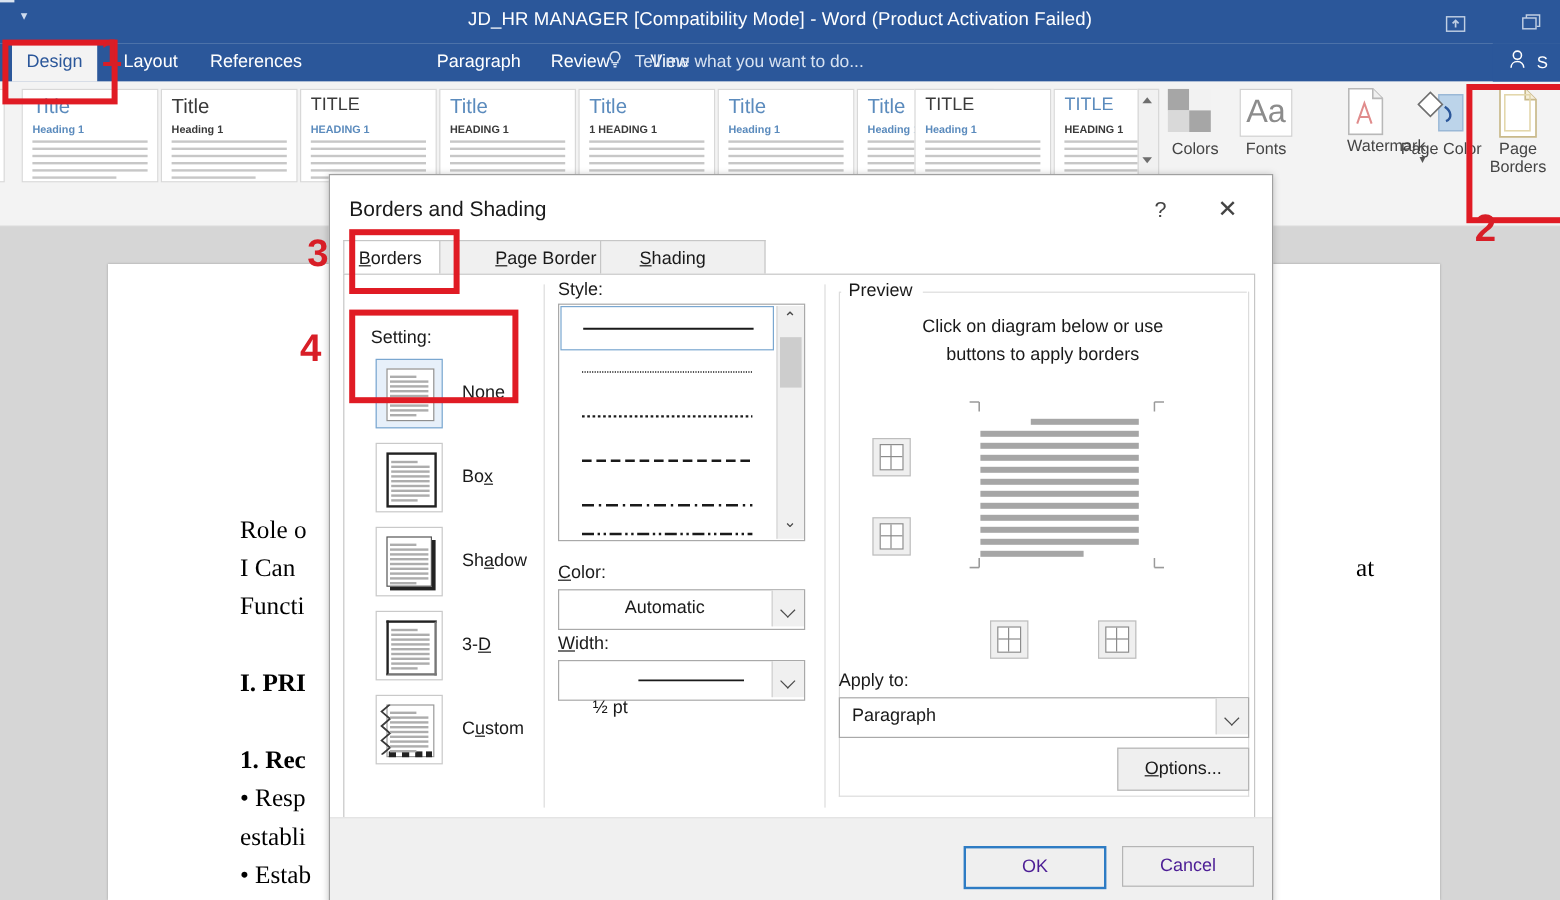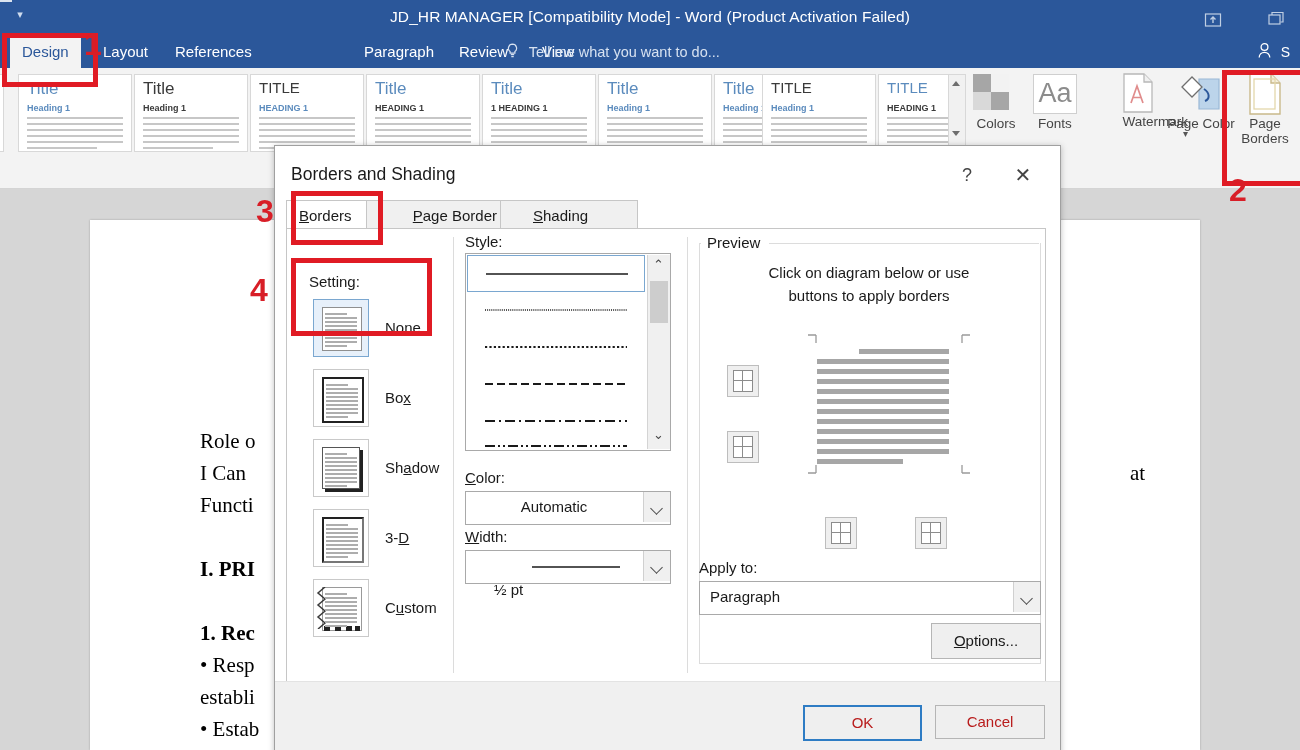--- a/index.html
+++ b/index.html
@@ -193,21 +193,21 @@
   #optionsbtn{
     position:absolute;left:232px;top:394px;width:108px;height:34px;background:#efefef;
     border:1px solid #b5b5b5;font-size:15px;color:#1a1a1a;text-align:center;line-height:34px;
   }
   #optionsbtn u{text-decoration:underline;}
   
   #dlgfooter{position:absolute;left:0;top:535px;width:785px;height:72px;background:#f0f0f0;
     border-top:1px solid #e3e3e3;}
   .dbtn{
     position:absolute;top:23px;height:32px;background:#efefef;border:1px solid #b5b5b5;
-    font-size:15px;color:#b91c1c;text-align:center;line-height:32px;
+    font-size:15px;color:#4c1d95;text-align:center;line-height:32px;
   }
   #okbtn{left:528px;width:115px;border:2px solid #2e7cc4;}
   #cancelbtn{left:660px;width:108px;}
   .selval{position:absolute;font-size:15px;color:#1a1a1a;line-height:30px;}
 </style>
 </head>
 <body>
 
 <div id="titlebar">
   <div id="qat-dropdown">▾</div>

